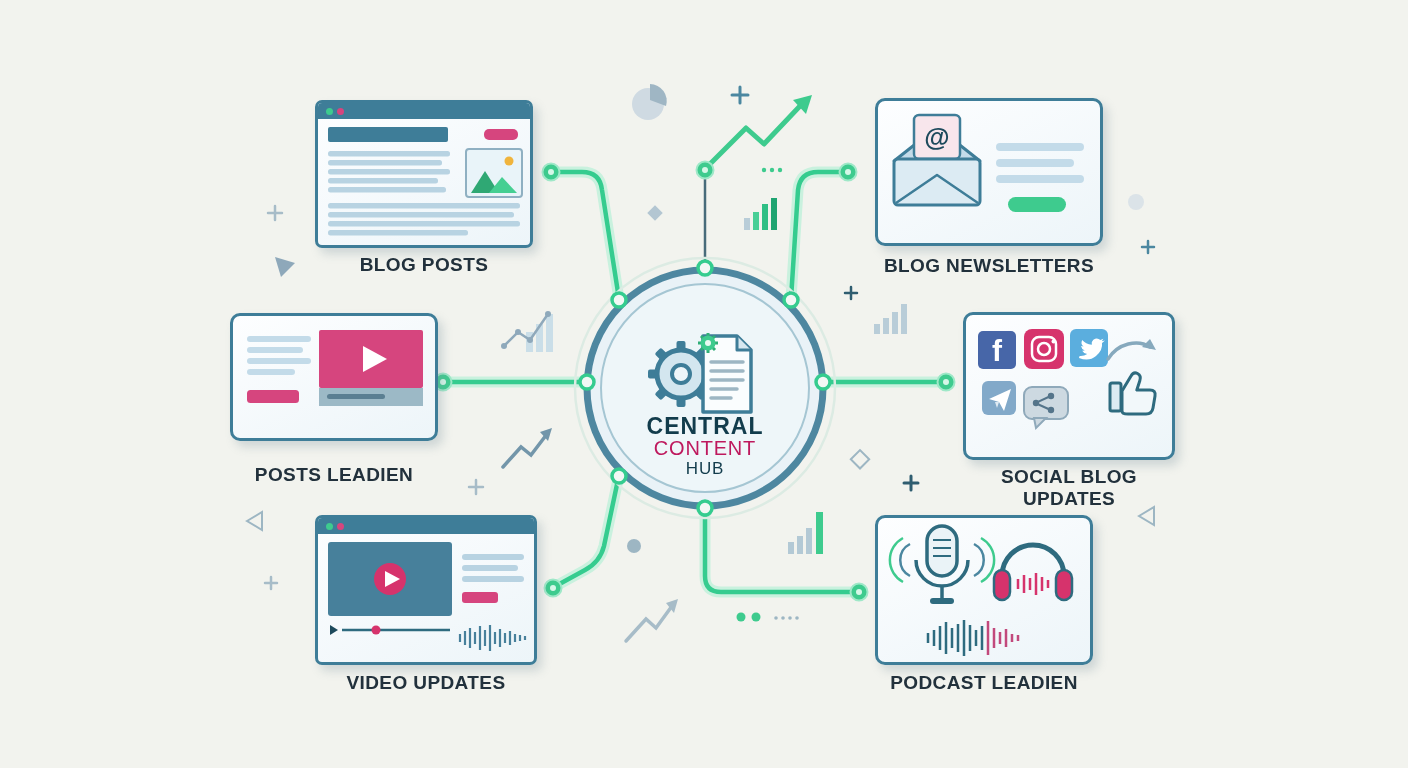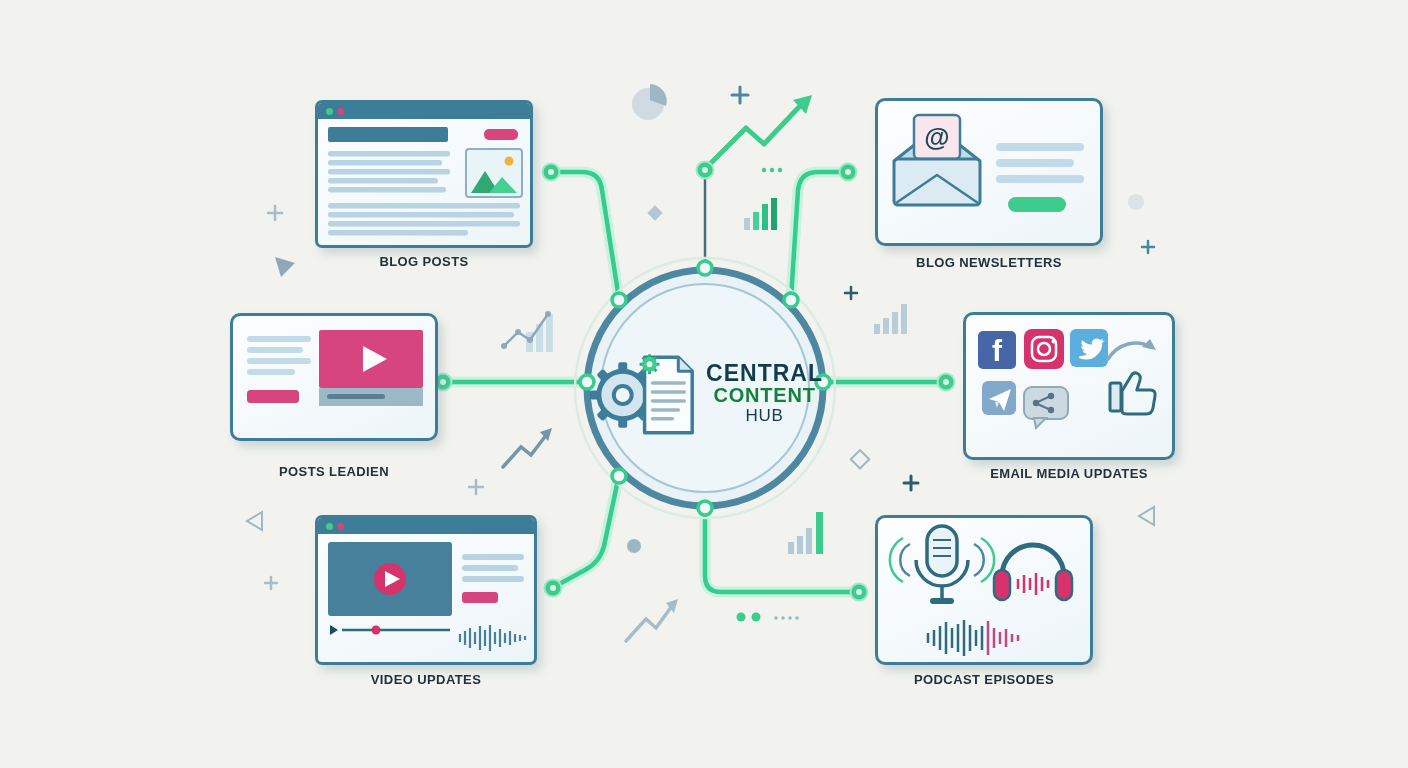--- a/index.html
+++ b/index.html
@@ -6,26 +6,26 @@
   html,body{background:#e9eae5;font-family:"Liberation Sans",sans-serif}
   .stage{position:relative;width:1408px;height:768px;margin:0 auto;background:#f2f3ee;overflow:hidden}
   svg{display:block}
   .layer{position:absolute;left:0;top:0;z-index:1}
   .card{position:absolute;z-index:2;border:3px solid #3e7d98;border-radius:10px;
         background:linear-gradient(155deg,#fdfeff 0%,#edf5f9 100%);
         box-shadow:5px 6px 10px rgba(125,148,158,.30);overflow:hidden}
   .browser{border-radius:7px;padding-top:16px}
   .bbar{position:absolute;top:0;left:0;right:0;height:16px;background:#3e7d98}
   .bdot{position:absolute;top:4.5px;width:7px;height:7px;border-radius:50%}
-  .label{position:absolute;z-index:2;font-weight:700;font-size:13px;color:#22313c;
+  .label{position:absolute;z-index:2;font-weight:700;font-size:19px;color:#22313c;
          text-align:center;letter-spacing:.4px}
-  .hub-content{position:absolute;left:587px;top:277px;width:236px;height:236px;z-index:3;
-         display:flex;flex-direction:row;align-items:center;justify-content:center}
+  .hub-content{position:absolute;left:587px;top:286px;width:236px;height:236px;z-index:3;
+         display:flex;flex-direction:column;align-items:center;justify-content:center}
   .hub-t1{font-size:23px;font-weight:700;color:#123c4c;letter-spacing:1px;line-height:1.08}
-  .hub-t2{font-size:20px;font-weight:700;color:#15803d;letter-spacing:.8px;line-height:1.08}
+  .hub-t2{font-size:20px;font-weight:400;color:#be185d;letter-spacing:.8px;line-height:1.08}
   .hub-t3{font-size:17px;font-weight:400;color:#123c4c;letter-spacing:.8px;line-height:1.08}
   svg text{font-family:"Liberation Sans",sans-serif}
 </style>
 </head>
 <body>
 
 <div class="stage">
 
   <svg class="layer" width="1408" height="768" viewBox="0 0 1408 768">
 
@@ -309,21 +309,21 @@
         <circle cx="70" cy="88" r="3.2" fill="#54748a"></circle>
           <circle cx="85" cy="81" r="3.2" fill="#54748a"></circle>
         <circle cx="85" cy="95" r="3.2" fill="#54748a"></circle>
       </g>
       <g transform="translate(144,52)">
         <rect x="0" y="16" width="11" height="28" rx="2" fill="#dcebf2" stroke="#2e6b7f" stroke-width="3"></rect>
         <path d="M 12 44 L 12 24 L 21 9 Q 23.5 4.5 27.5 6.5 Q 31.5 8.5 29.8 13.8 L 26.8 23 L 40 23 Q 46 23 45 29 L 43 41 Q 42 47 36 47 L 18 47 Q 12 47 12 44 Z" fill="#f2f8fa" stroke="#2e6b7f" stroke-width="3" stroke-linejoin="round"></path>
       </g>
     </svg>
   </div>
-  <div class="label" style="left:963px;top:466px;width:212px">EMAIL MEDIA UPDATES</div>
+  <div class="label" style="left:963px;top:466px;width:212px">SOCIAL BLOG UPDATES</div>
 
   <div class="card browser" style="left:315px;top:515px;width:222px;height:150px;border-radius:7px">
     <div class="bbar">
       <span class="bdot" style="left:8px;background:#3ecb8e"></span>
       <span class="bdot" style="left:19px;background:#d6457e"></span>
     </div>
     <svg width="216" height="128" viewBox="0 0 216 128">
       <g>
         <rect x="10" y="8" width="124" height="74" rx="3" fill="#47809b"></rect>
         <circle cx="72" cy="45" r="16" fill="#d6336c"></circle>
@@ -405,15 +405,15 @@
           <line x1="60" y1="-1" x2="60" y2="33"></line>
             <line x1="66" y1="6" x2="66" y2="26"></line>
           <line x1="72" y1="10" x2="72" y2="22"></line>
             <line x1="78" y1="7" x2="78" y2="25"></line>
           <line x1="84" y1="12" x2="84" y2="20"></line>
             <line x1="90" y1="13" x2="90" y2="19"></line>
         </g>
       </g>
     </svg>
   </div>
-  <div class="label" style="left:875px;top:672px;width:218px">PODCAST EPISODES</div>
+  <div class="label" style="left:875px;top:672px;width:218px">PODCAST LEADIEN</div>
 
 </div>
 
 </body></html>

